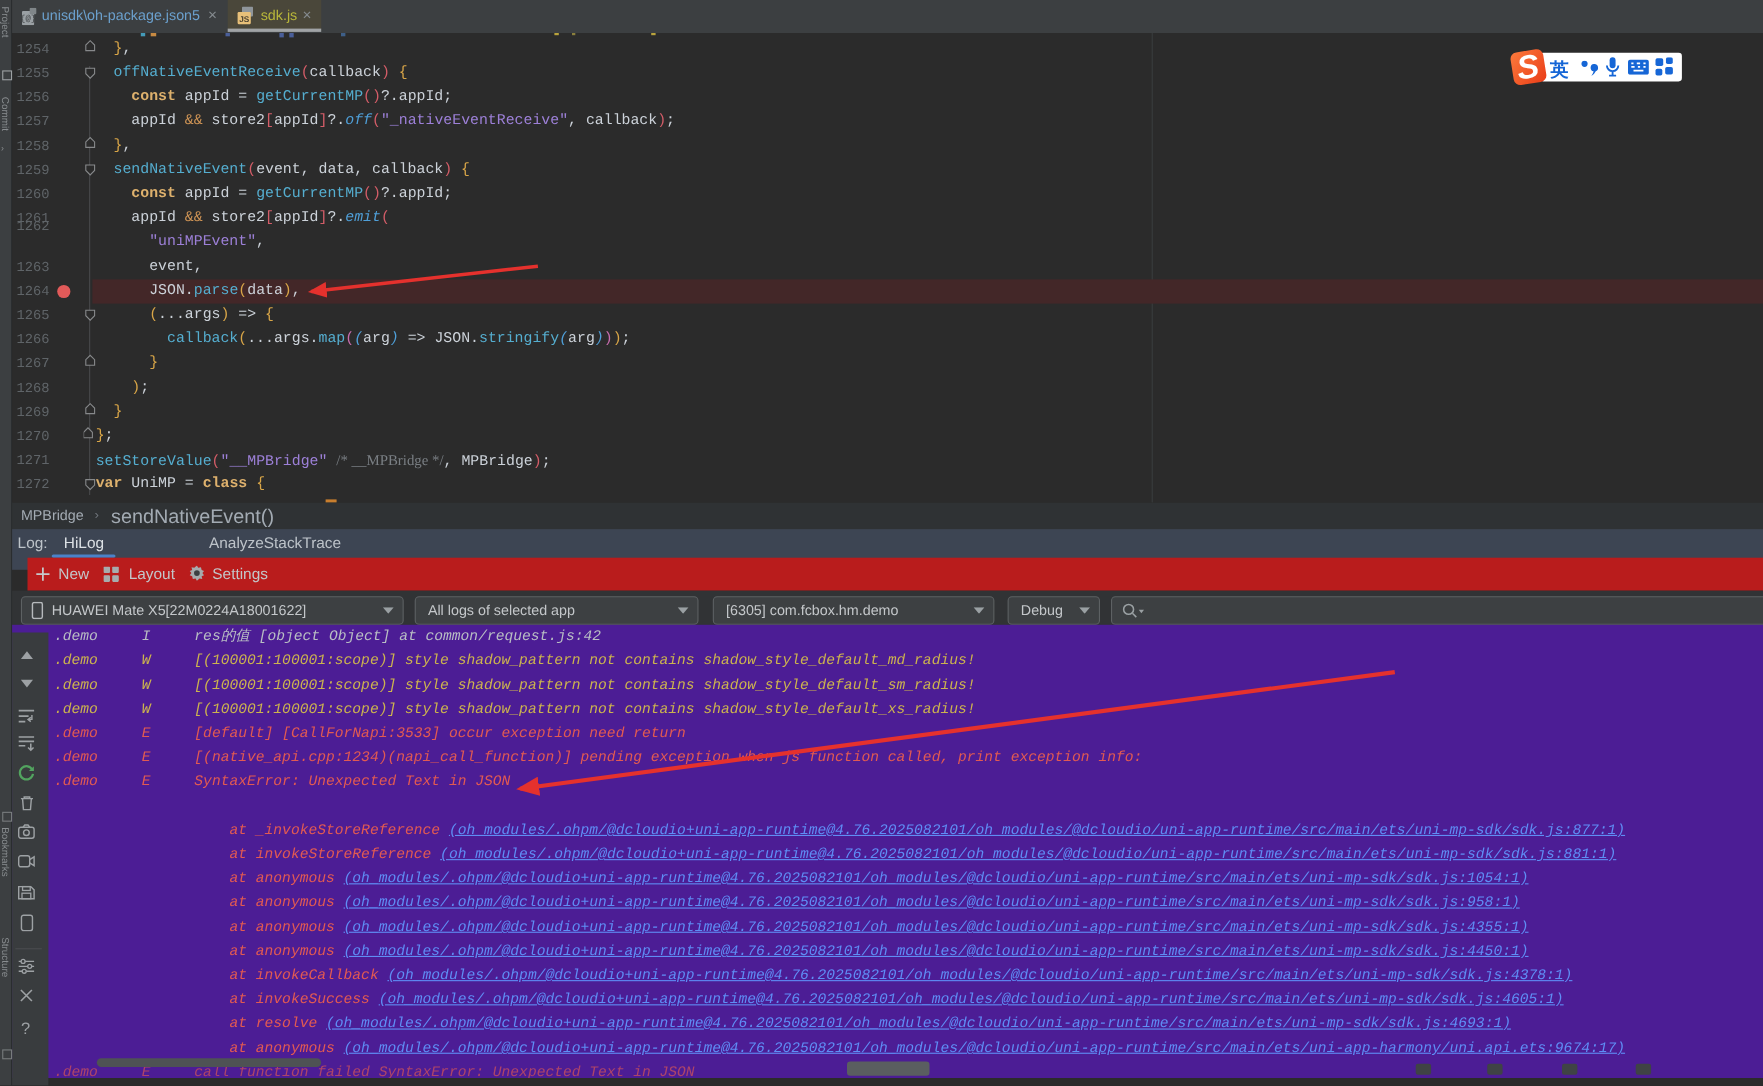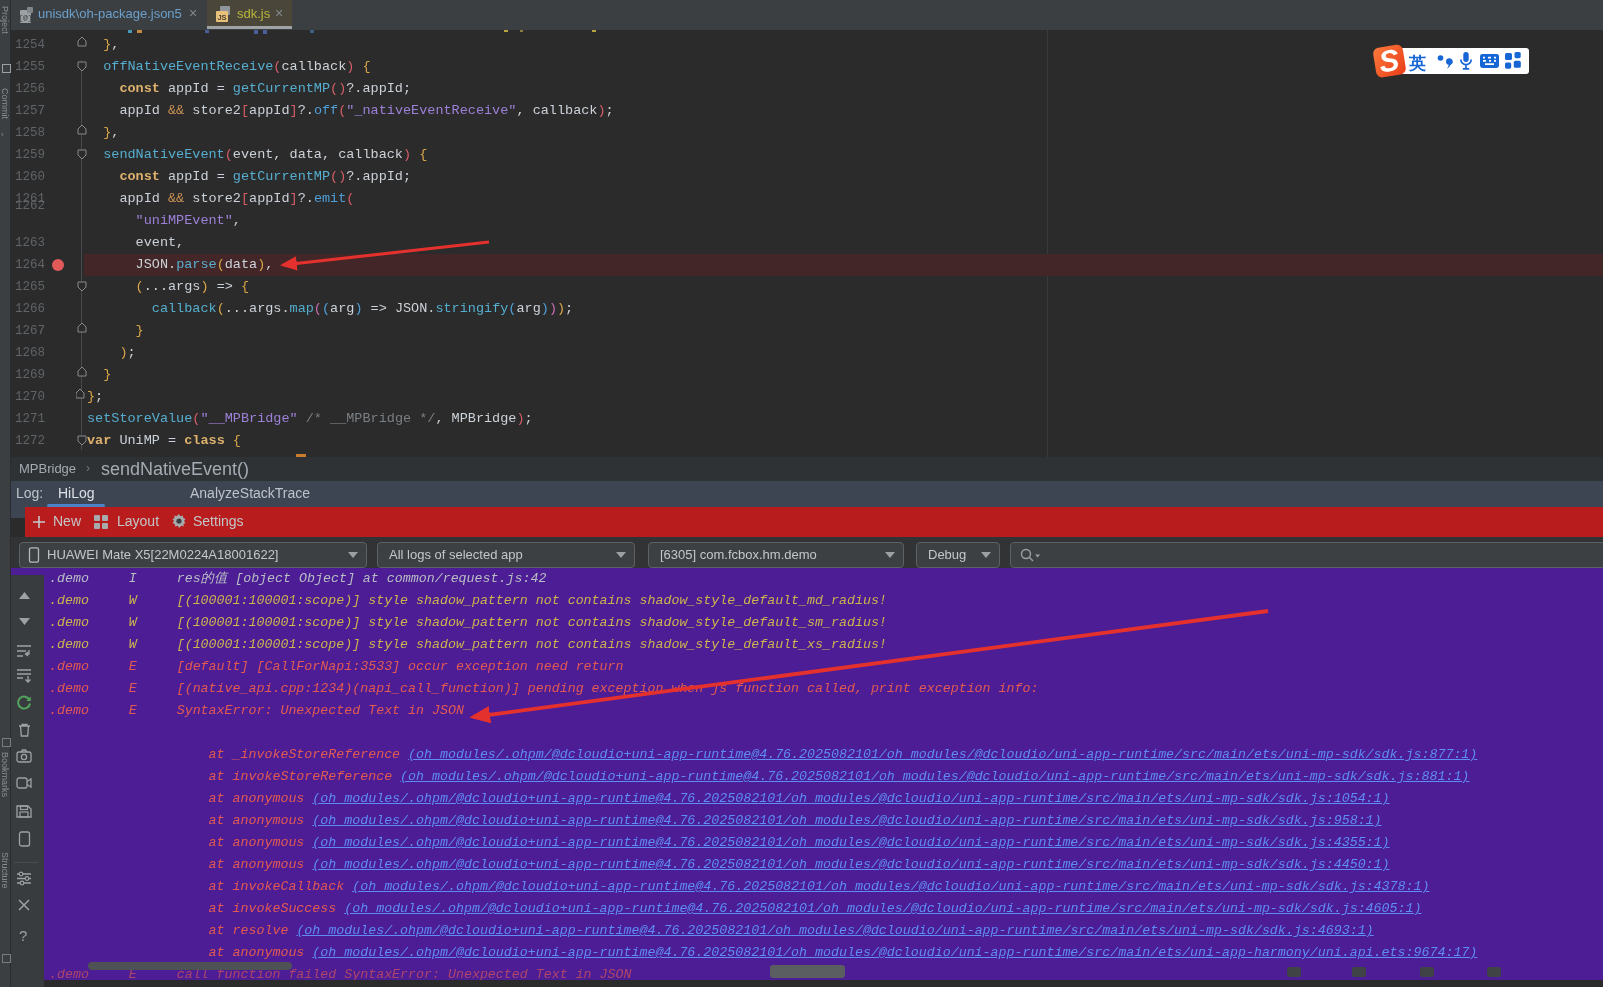--- a/index.html
+++ b/index.html
@@ -2,21 +2,21 @@
 <html><head>
 <meta charset="utf-8">
 <style>
   html,body{margin:0;padding:0;background:#2b2b2b;}
   #app{position:relative;width:1603px;height:987px;overflow:hidden;background:#2b2b2b;
        font-family:"Liberation Sans",sans-serif;}
   .abs{position:absolute;}
   
   .w{color:#ccd2d9;} .t{color:#55aed0;} .k{color:#deb16d;font-weight:bold;}
   .g{color:#d9a648;} .r{color:#d45d68;} .p{color:#9d80d8;} .o{color:#c86cae;}
-  .b{color:#4f9fd8;} .c{color:#7a7f84;} .a{color:#cf9455;}
+  .b{color:#4f9fd8;font-style:italic;} .c{color:#7a7f84;font-family:Liberation Serif, serif;} .a{color:#cf9455;}
   .cl{position:absolute;left:76px;height:22px;line-height:22px;font-size:13.5px;
       font-family:"Liberation Mono",monospace;white-space:pre;}
   .ln{position:absolute;left:0;width:34px;text-align:right;height:22px;line-height:22px;
       font-size:12.5px;color:#5f6468;font-family:"Liberation Mono",monospace;}
   .logl{position:absolute;left:38px;height:22px;line-height:22px;font-size:13.3px;
       font-family:"Liberation Mono",monospace;white-space:pre;}
   .ly{color:#cdb44e;} .lr{color:#e25a52;} .lw{color:#b9bec4;}
   .lk{color:#5f8df5;text-decoration:underline;}
 </style>
 </head>

